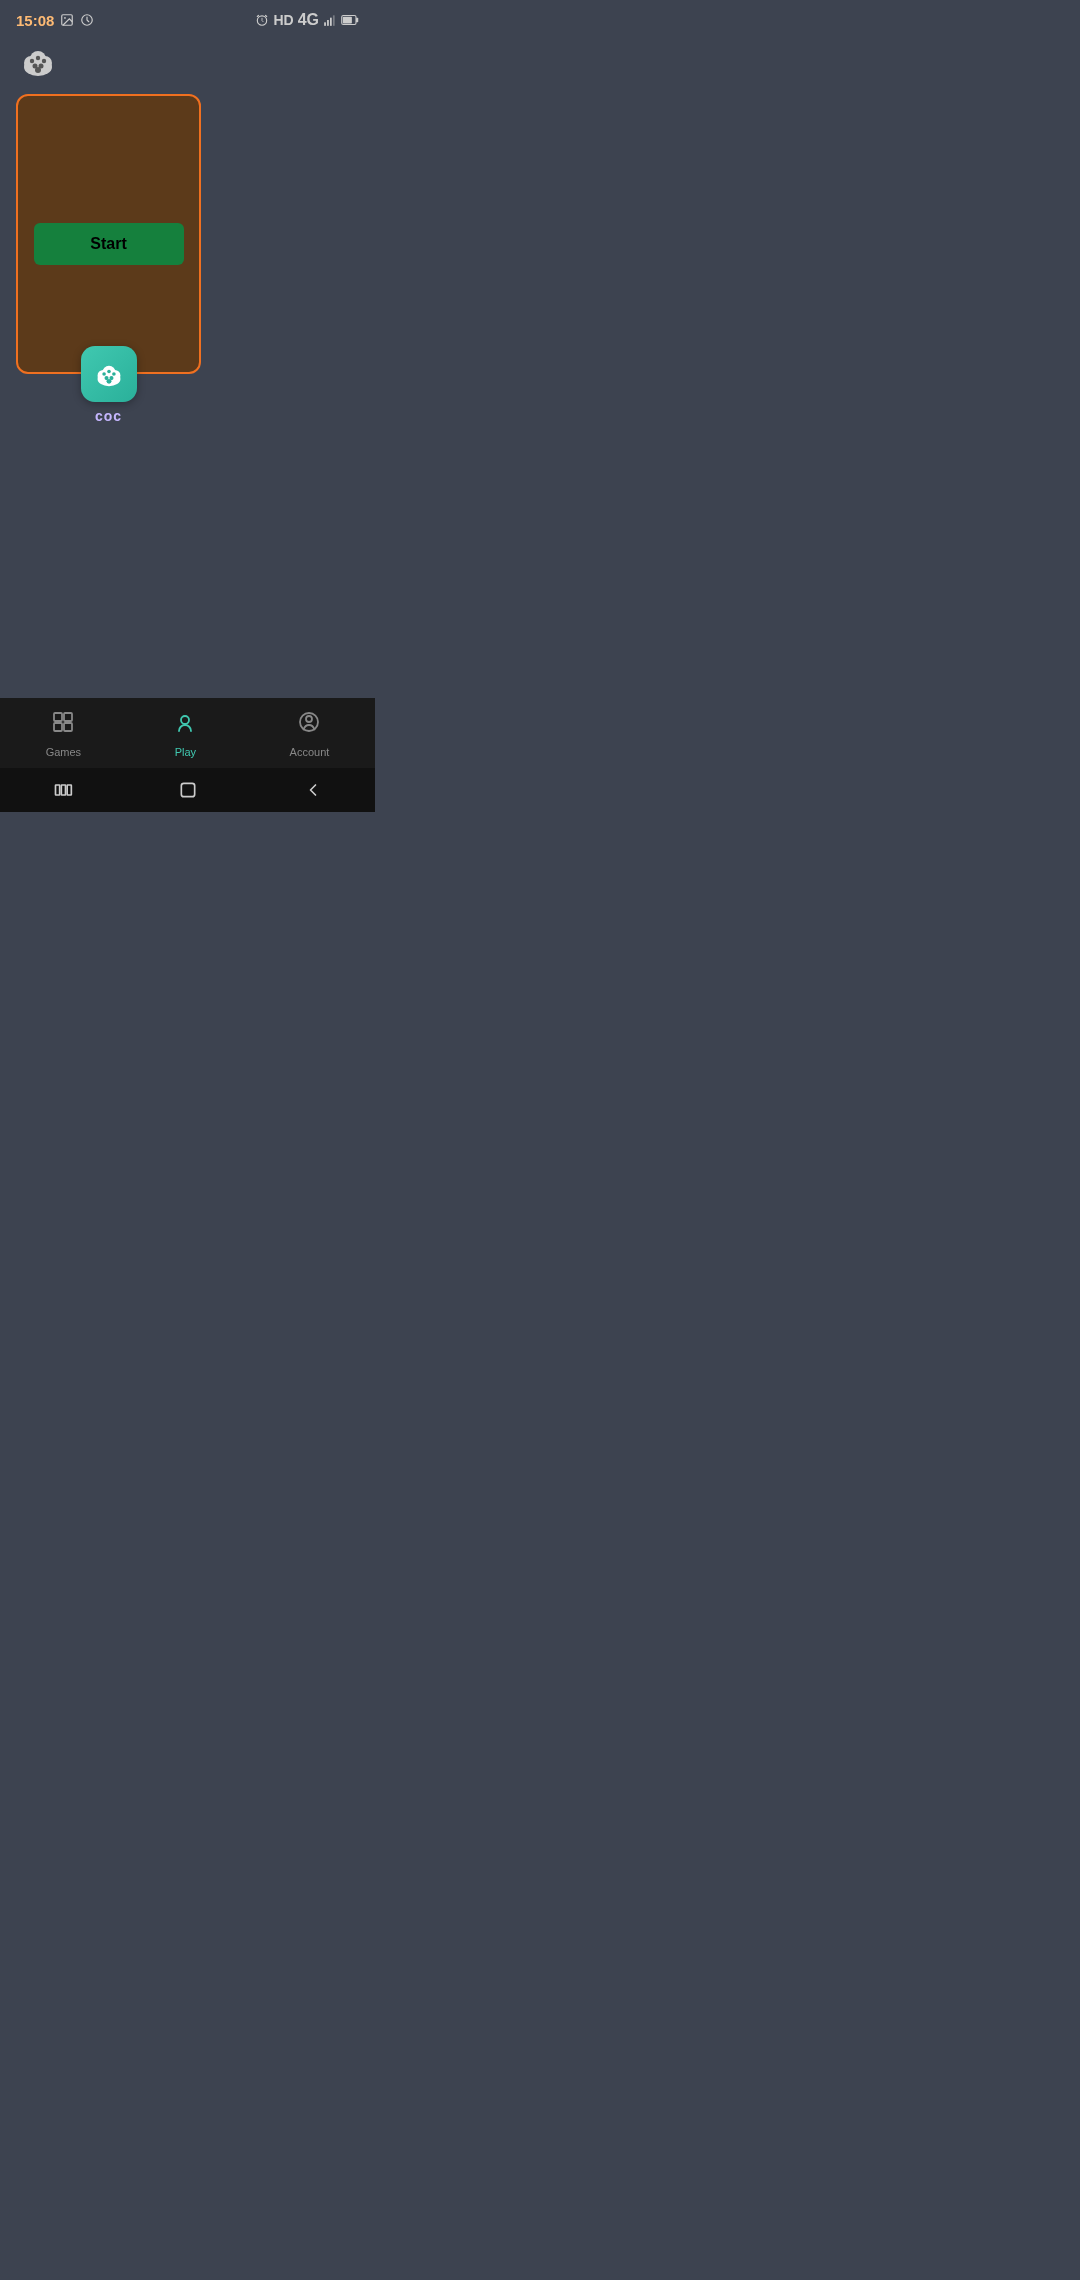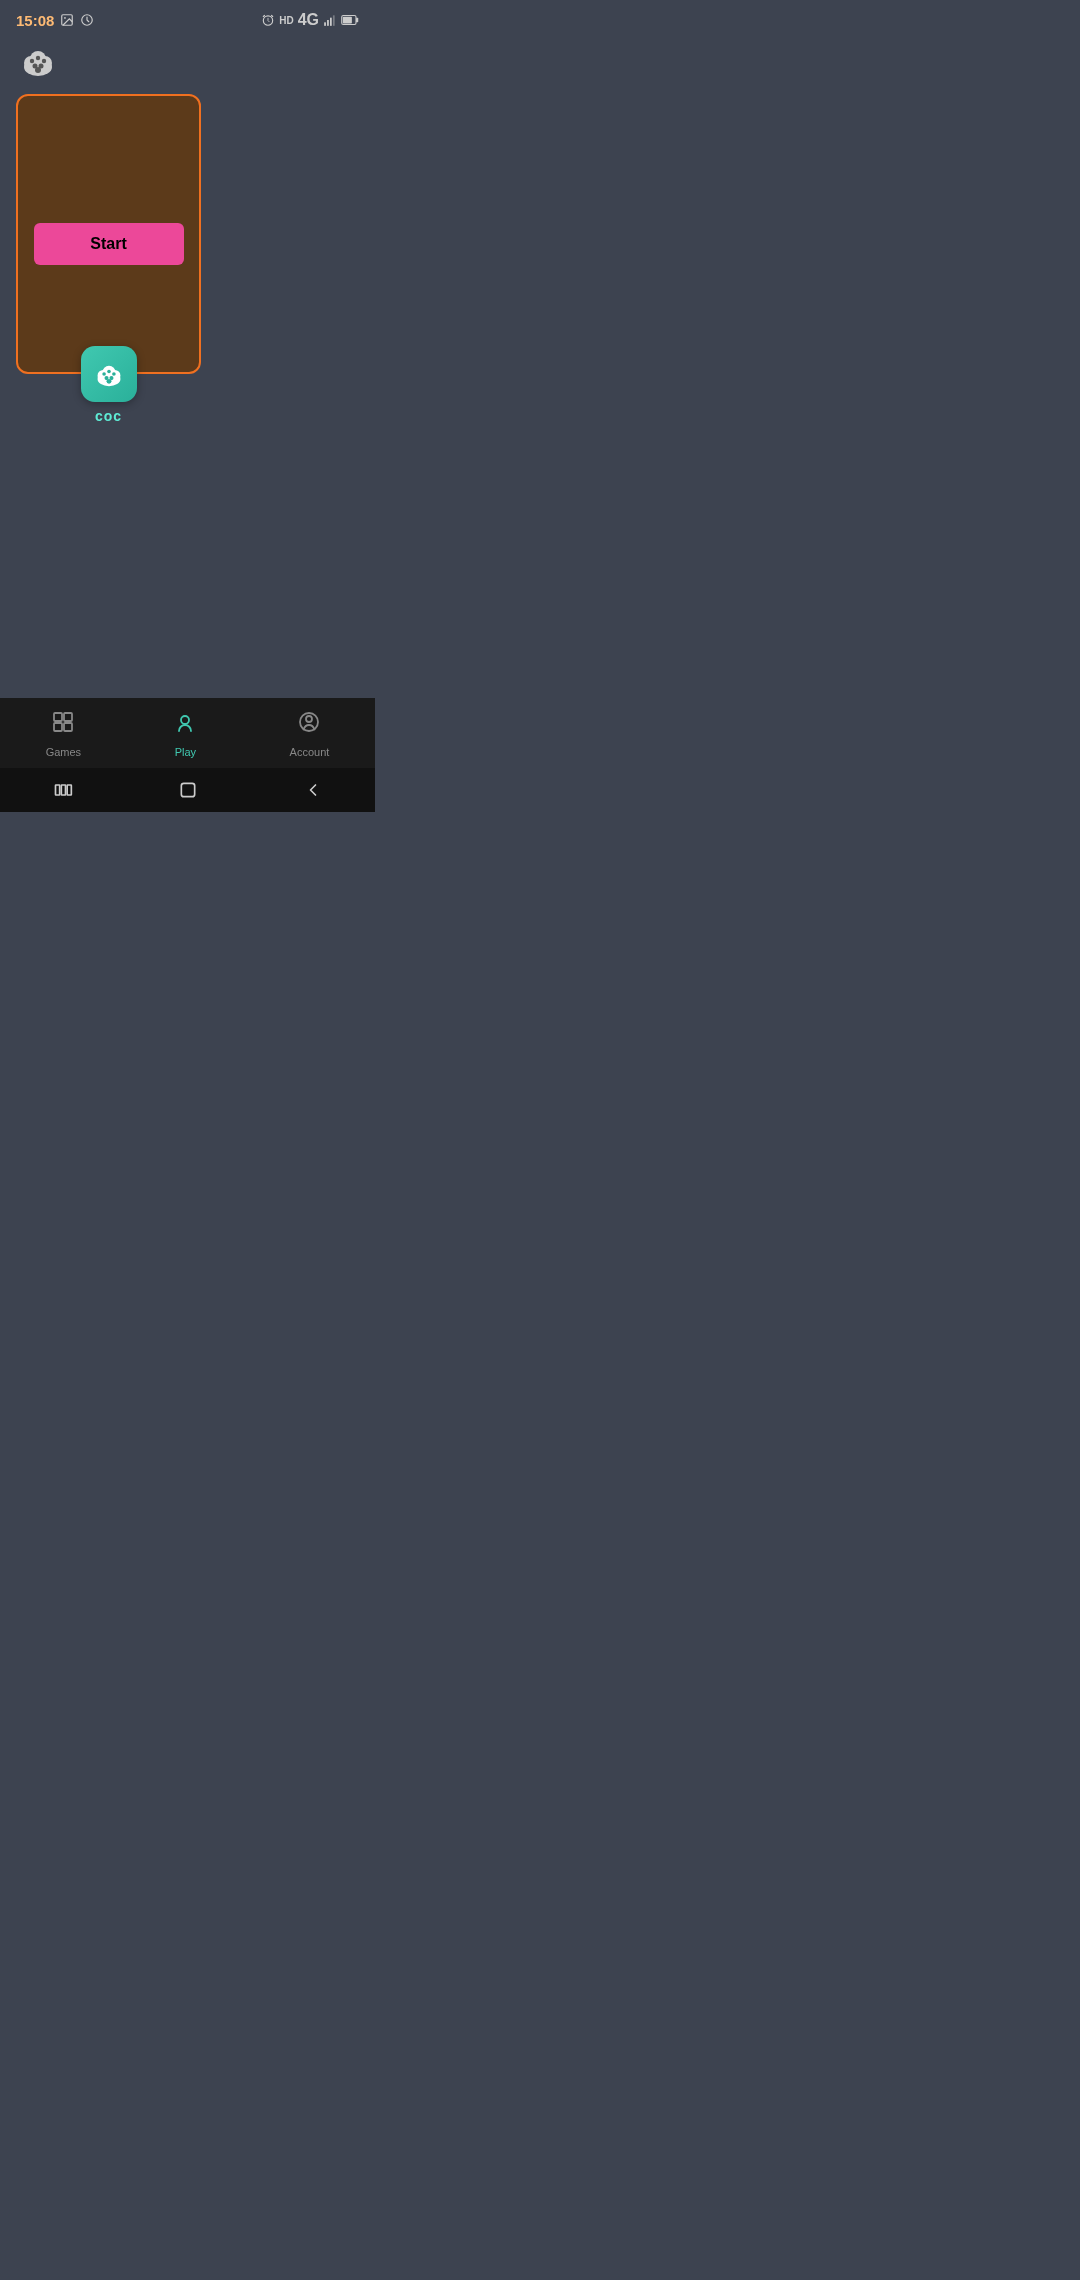--- a/index.html
+++ b/index.html
@@ -88,21 +88,21 @@
       border: 2.5px solid #f07020;
       border-radius: 12px;
       display: flex;
       flex-direction: column;
       align-items: center;
       justify-content: center;
       position: relative;
     }
 
     .start-button {
-      background-color: #ec4899;
+      background-color: #15803d;
       color: #000000;
       border: none;
       border-radius: 6px;
       padding: 12px 0;
       width: 150px;
       font-size: 16px;
       font-weight: bold;
       cursor: pointer;
       margin-top: 20px;
     }
@@ -121,21 +121,21 @@
       height: 56px;
       background: linear-gradient(135deg, #40c8b0, #2ab09a);
       border-radius: 14px;
       display: flex;
       align-items: center;
       justify-content: center;
       box-shadow: 0 2px 8px rgba(0,0,0,0.3);
     }
 
     .app-name {
-      color: #5eead4;
+      color: #c4b5fd;
       font-size: 14px;
       font-weight: bold;
       margin-top: 6px;
       letter-spacing: 1px;
     }
 
     
     .bottom-nav {
       height: 70px;
       background-color: #1a1a1a;
@@ -211,21 +211,21 @@
       <circle cx="12" cy="12" r="9" stroke="#cccccc" stroke-width="2" fill="none"></circle>
       <path d="M12 7v5l3 3" stroke="#cccccc" stroke-width="2" stroke-linecap="round" fill="none"></path>
     </svg>
   </div>
   <div class="status-right">
     <svg width="14" height="14" viewBox="0 0 24 24" fill="none">
       <circle cx="12" cy="13" r="8" stroke="#cccccc" stroke-width="2"></circle>
       <path d="M12 9v4l2 2" stroke="#cccccc" stroke-width="1.5" stroke-linecap="round"></path>
       <path d="M4 6l2-2M20 6l-2-2" stroke="#cccccc" stroke-width="2" stroke-linecap="round"></path>
     </svg>
-    <span style="color:#cccccc;font-size:10px;font-weight:bold;">HD</span>
+    <span style="color:#cccccc;font-size:14px;font-weight:bold;">HD</span>
     <span style="color:#cccccc;font-size:16px;font-weight:bold;">4G</span>
     <svg width="14" height="14" viewBox="0 0 24 24" fill="#cccccc">
       <rect x="2" y="16" width="3" height="6" fill="#cccccc"></rect>
       <rect x="7" y="12" width="3" height="10" fill="#cccccc"></rect>
       <rect x="12" y="8" width="3" height="14" fill="#cccccc"></rect>
       <rect x="17" y="4" width="3" height="18" fill="#cccccc" opacity="0.4"></rect>
     </svg>
     <svg width="18" height="12" viewBox="0 0 24 14" fill="none">
       <rect x="1" y="1" width="19" height="12" rx="2" stroke="#cccccc" stroke-width="1.5"></rect>
       <rect x="20" y="4" width="3" height="6" rx="1" fill="#cccccc"></rect>

